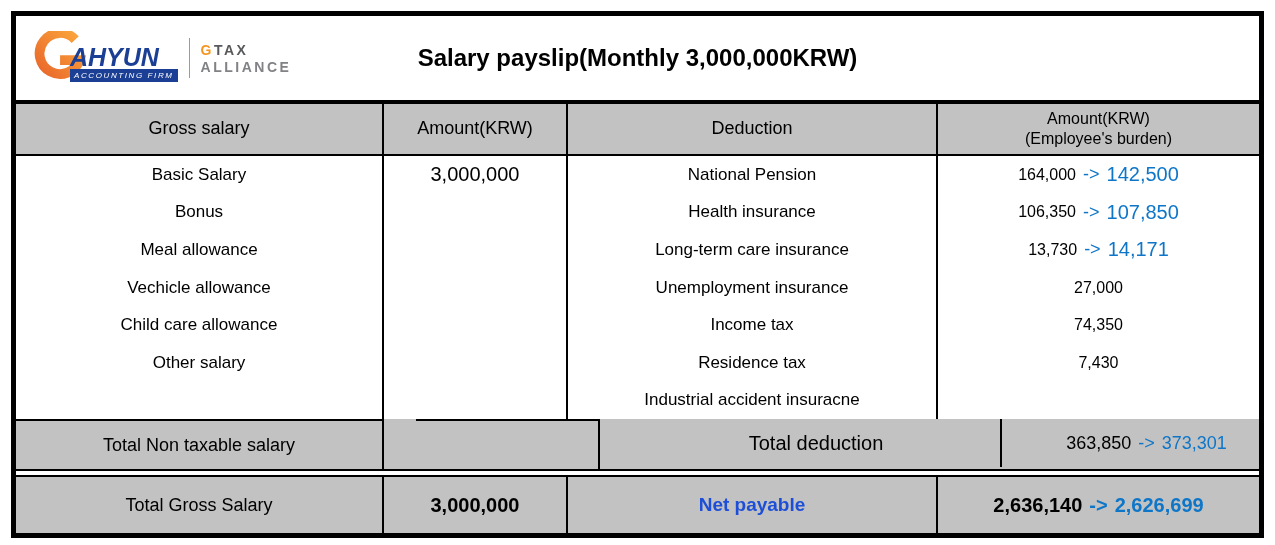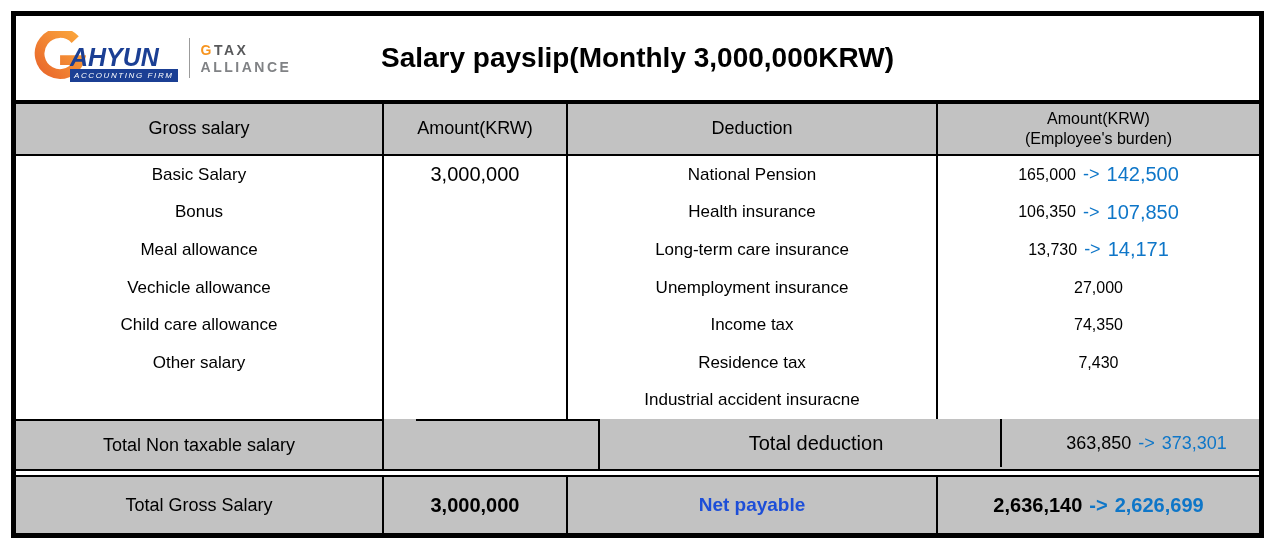--- a/index.html
+++ b/index.html
@@ -1,20 +1,20 @@
 <!DOCTYPE html>
 <html><head>
 <meta charset="utf-8">
 <style>
   html,body{margin:0;padding:0;background:#ffffff;font-family:"Liberation Sans",sans-serif;color:#000;}
   .sheet{width:1243px;margin:11px auto;border:5px solid #000;}
 
   
   .titlebar{height:84px;border-bottom:4px solid #000;position:relative;display:flex;align-items:center;background:#fff;}
-  .doc-title{position:absolute;left:0;right:0;text-align:center;font-size:28px;font-weight:bold;letter-spacing:0;}
+  .doc-title{position:absolute;left:0;right:0;text-align:center;font-size:24px;font-weight:bold;letter-spacing:0;}
   .logo{position:absolute;left:16px;top:0;bottom:0;display:flex;align-items:center;gap:11px;}
   .logo-gahyun{position:relative;display:flex;align-items:center;}
   .logo-gsvg{display:block;}
   .logo-stack{display:flex;flex-direction:column;margin-left:-16px;margin-top:10px;}
   .logo-name{font-size:25px;line-height:24px;font-weight:bold;font-style:italic;color:#1B3F94;letter-spacing:0;}
   .logo-sub{background:#1B3F94;color:#fff;font-size:8px;font-weight:normal;font-style:italic;padding:2px 4px 2px 4px;letter-spacing:1.6px;text-align:center;}
   .logo-divider{width:1px;height:40px;background:#9b9b9b;}
   .gtax{display:flex;flex-direction:column;gap:3px;}
   .gtax-line{font-size:14px;font-weight:bold;color:#58595B;letter-spacing:2.5px;line-height:14px;}
   .g-orange{color:#F7941E;}
@@ -95,21 +95,21 @@
       <div>(Employee's burden)</div>
     </div>
   </div>
 
   <div class="grid body-grid">
 
     <div class="cell bR">Basic Salary</div>
     <div class="cell bR amt-big">3,000,000</div>
     <div class="cell bR">National Pension</div>
     <div class="cell amt">
-      <span class="old-val">165,000</span>
+      <span class="old-val">164,000</span>
       <span class="arrow">-&gt;</span>
       <span class="new-val">142,500</span>
     </div>
 
     <div class="cell bR">Bonus</div>
     <div class="cell bR amt-big"></div>
     <div class="cell bR">Health insurance</div>
     <div class="cell amt">
       <span class="old-val">106,350</span>
       <span class="arrow">-&gt;</span>

